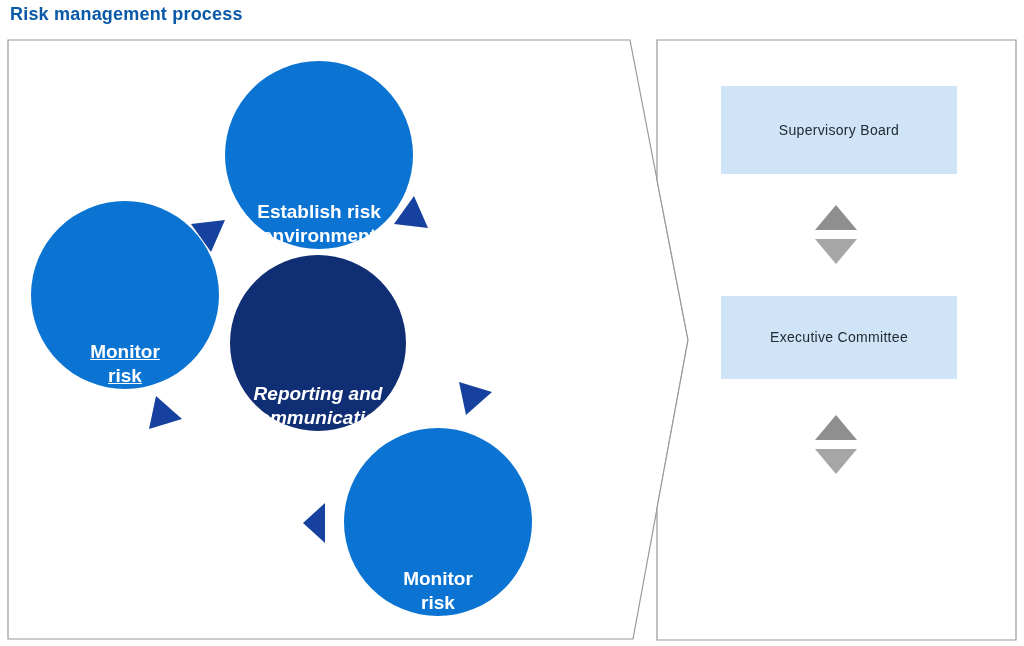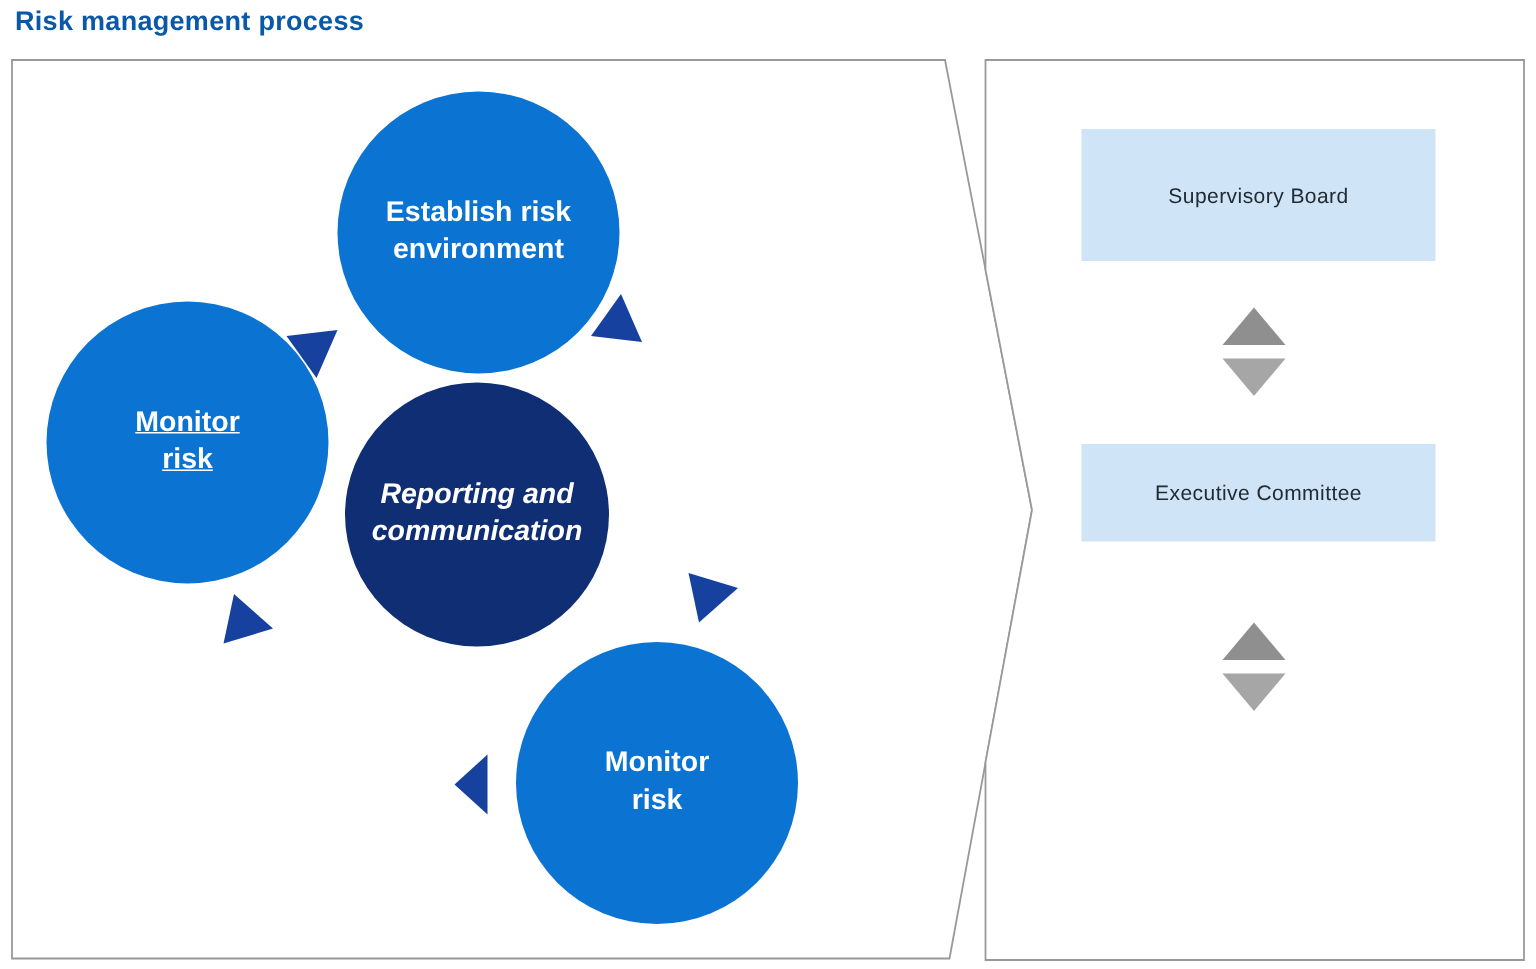--- a/index.html
+++ b/index.html
@@ -22,21 +22,21 @@
     font-size:18px;font-weight:bold;color:var(--title_blue);
     letter-spacing:0.2px;
   }
 
   svg.shapes{position:absolute;left:0;top:0;}
   .panel{fill:#ffffff;stroke:var(--panel_border);stroke-width:1.2;}
   .cycle-arrow{fill:var(--arrow_navy);stroke:none;}
 
   .circle{
     position:absolute;border-radius:50%;
-    display:flex;align-items:center;justify-content:center;text-align:center;
+    display:flex;align-items:flex-end;justify-content:center;text-align:center;
     color:#ffffff;font-weight:bold;font-size:19px;line-height:1.3;
   }
   .step{width:188px;height:188px;background:var(--circle_blue);z-index:2;}
   .hub{width:176px;height:176px;background:var(--center_navy);z-index:3;}
   .circle span{display:block;}
   .w-establish span{max-width:150px;}
   .w-narrow span{max-width:95px;}
   .w-respond span{max-width:110px;}
   .hub span{max-width:160px;font-style:italic;}
 
@@ -90,21 +90,21 @@
 
   <div class="hnode" style="top:86px;">
     <span>Supervisory Board</span>
   </div>
 
   <div class="updown" style="top:205px;">
     <div class="tri tri-up"></div>
     <div class="tri tri-down"></div>
   </div>
 
-  <div class="hnode" style="top:296px;height:65px;">
+  <div class="hnode" style="top:296px;height:83px;">
     <span>Executive Committee</span>
   </div>
 
   <div class="updown" style="top:415px;">
     <div class="tri tri-up"></div>
     <div class="tri tri-down"></div>
   </div>
 
 
 </div>

